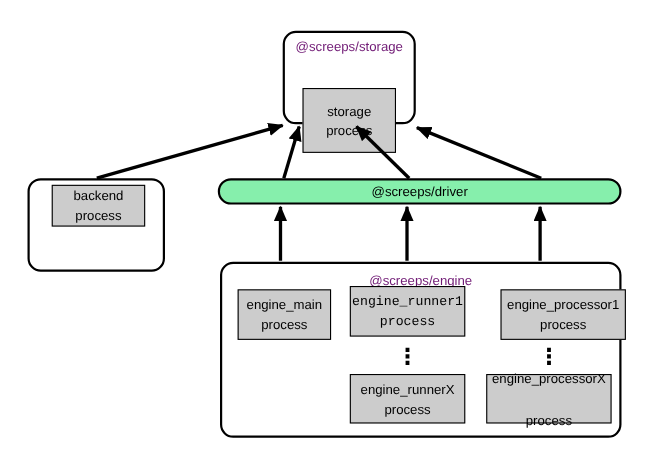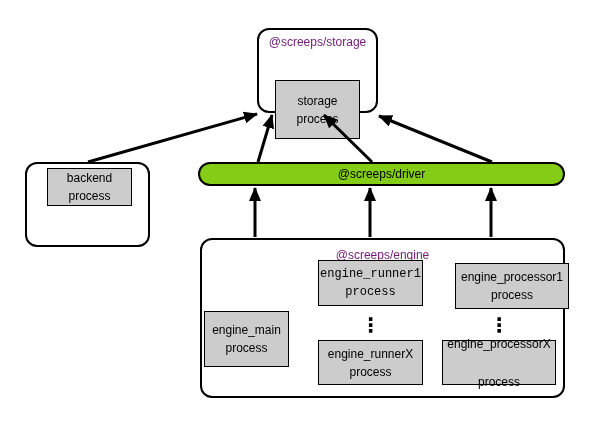--- a/index.html
+++ b/index.html
@@ -38,21 +38,21 @@
     flex-direction: column;
     align-items: center;
     justify-content: center;
     text-align: center;
     font-size: 12px;
     line-height: 18px;
     color: #000000;
   }
   .pill {
     position: absolute;
-    background: #84cc16;
+    background: #86efac;
     border: 2px solid #000000;
     border-radius: 12px;
     box-sizing: border-box;
     display: flex;
     align-items: center;
     justify-content: center;
     font-size: 12px;
     color: #000000;
   }
   .dots {
@@ -69,21 +69,21 @@
   #node-storage  { left: 257px; top: 28px;  width: 121px; height: 85px; }
   #storage-proc  { left: 16px;  top: 22px;  width: 85px;  height: 59px; margin-top: 28px; }
 
   #node-backend  { left: 25px;  top: 162px; width: 125px; height: 85px; }
   #backend-proc  { left: 20px;  top: 4px;  width: 85px;  height: 38px; justify-content: space-between; }
 
   #node-driver   { left: 198px; top: 162px; width: 367px; height: 24px; }
 
   #node-engine   { left: 200px; top: 238px; width: 365px; height: 160px; }
   #node-engine .node-label { padding-top: 8px; }
-  #engine-main       { left: 2px;  top: 23px;  width: 85px;  height: 56px; margin-top: 48px; }
+  #engine-main       { left: 14px;  top: 23px;  width: 85px;  height: 46px; }
   #engine-runner1    { left: 116px; top: 20px;  width: 105px; height: 46px; font-family: Liberation Mono, monospace; }
   #engine-processor1 { left: 240px; top: 23px;  width: 114px; height: 46px; margin-left: 13px; }
   #dots-runner       { left: 116px; top: 71px;  width: 105px; height: 28px; }
   #dots-processor    { left: 240px; top: 71px;  width: 114px; height: 28px; }
   #engine-runnerX    { left: 116px; top: 100px; width: 105px; height: 45px; }
   #engine-processorX { left: 240px; top: 100px; width: 114px; height: 45px; gap: 20px; }
 
   #arrows-layer {
     position: absolute;
     left: 0; top: 0;

